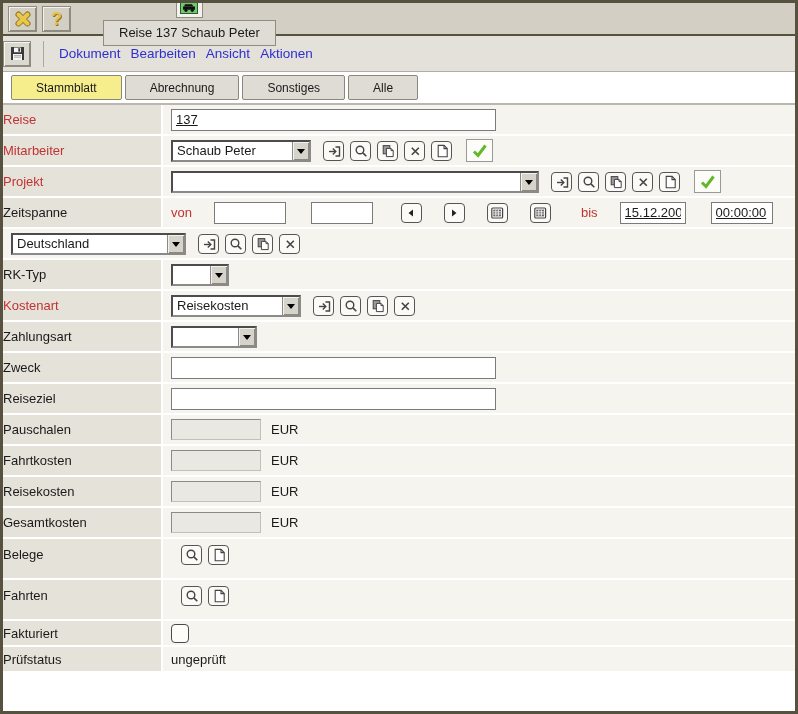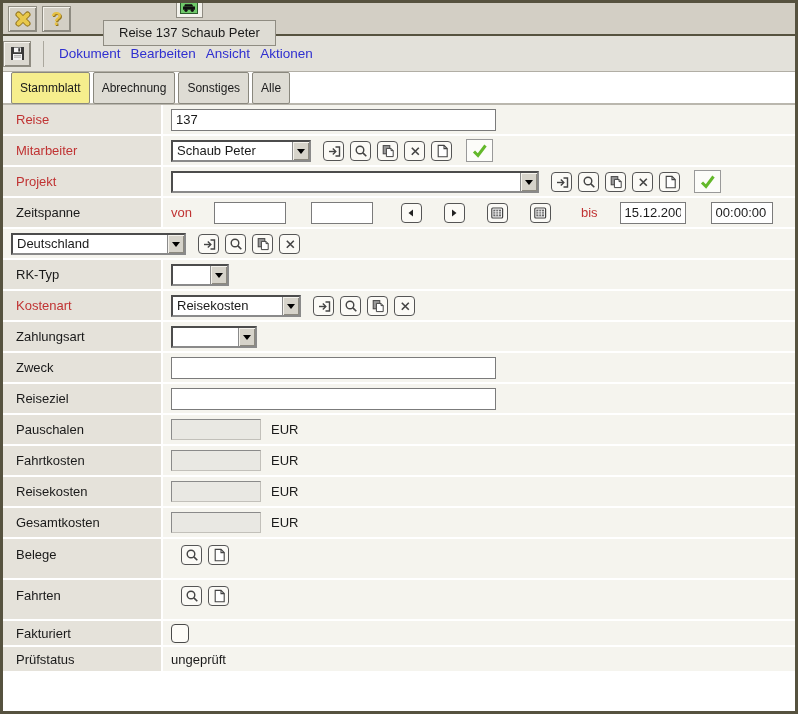--- a/index.html
+++ b/index.html
@@ -52,45 +52,45 @@
   .vsep{width:1px;height:26px;background:#aaa79d;margin:0 10px 0 12px;}
   .menu-item{
     color:#2f2fd0;padding:0 5px;font-size:13.5px;cursor:default;
   }
   
   .tabrow{
     height:31px;background:#ffffff;display:flex;align-items:center;
     padding:0 0 0 8px;gap:3px;
   }
   .tab{
-    height:32px;background:#dedcd4;border:1px solid #8a887e;border-radius:2px;
-    display:flex;align-items:center;padding:0 8px;font-size:12px;cursor:default;
+    height:25px;background:#dedcd4;border:1px solid #8a887e;border-radius:2px;
+    display:flex;align-items:center;padding:0 24px;font-size:12px;cursor:default;
   }
   .tab.active{background:#f6ee8d;}
   
   .form{border-top:2px solid #bab7ae;}
   .row{display:flex;border-bottom:2px solid #ffffff;}
   .h33{height:31px;}
   .h43{height:41px;}
   .h27{height:26px;}
   .lbl{
     flex:0 0 160px;width:160px;background:#e5e2da;border-right:2px solid #ffffff;
-    display:flex;align-items:center;padding-left:13px;font-size:13px;
+    display:flex;align-items:center;font-size:13px;
   }
   .lbl.req{color:#c03333;}
   .fld{
     flex:1;background:#f5f4ee;display:flex;align-items:center;
     padding-left:8px;gap:6px;
   }
   .h43 .lbl{align-items:flex-start;padding-top:8px;}
   .h43 .fld{align-items:flex-start;padding-top:6px;}
   
   .tin{
     height:22px;border:1px solid #7b7b7b;background:#fff;
-    font-family:inherit;font-size:13px;padding:0 4px;color:#1a1a1a;
+    font-family:inherit;font-size:13px;padding:0 4px;color:#1a1a1a;text-decoration:underline;
   }
   .money{
     width:90px;height:21px;background:#e9e8e3;
     border:1px solid;border-color:#8a8a8a #c2c0ba #c2c0ba #8a8a8a;
   }
   .unit{font-size:13px;margin-left:4px;}
   .dd{
     height:22px;background:#fff;position:relative;
     border:2px solid;border-color:#4c4c4c #8a8a8a #8a8a8a #4c4c4c;
     display:flex;align-items:center;cursor:default;

